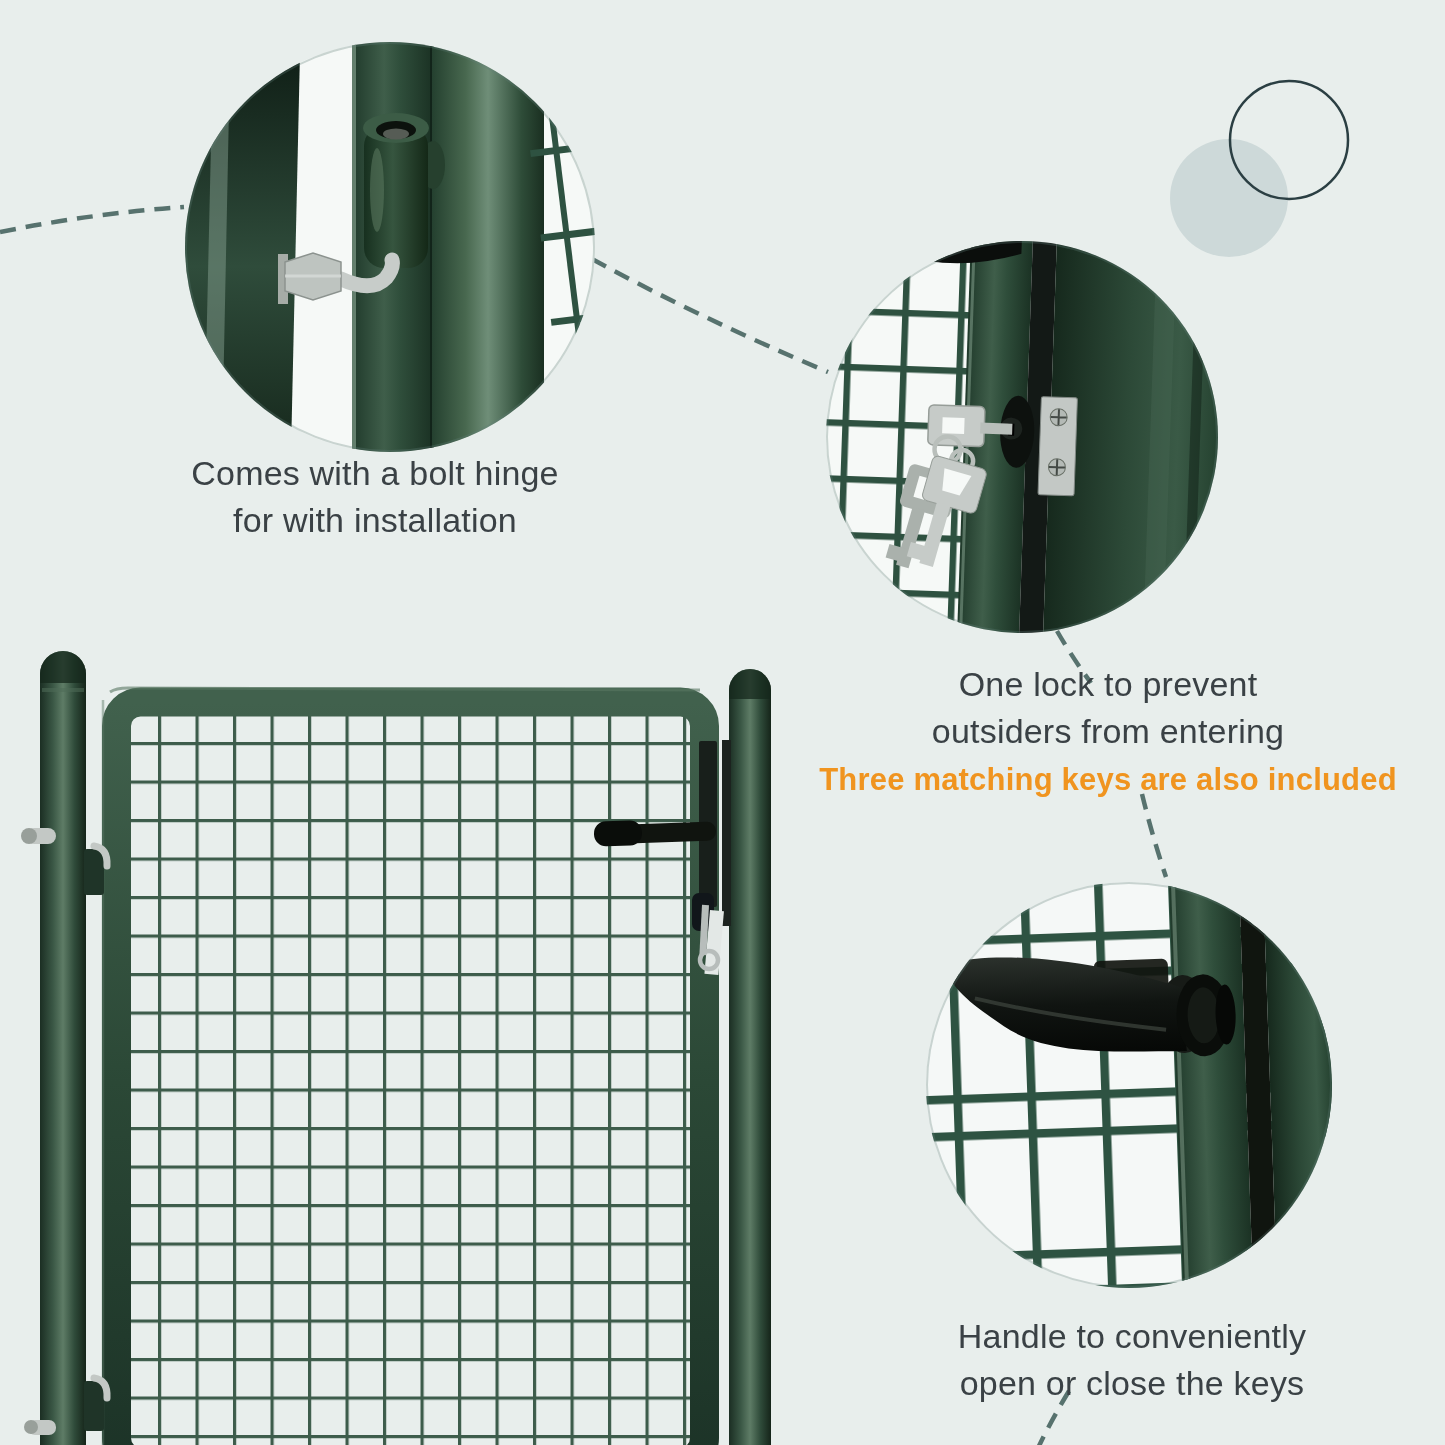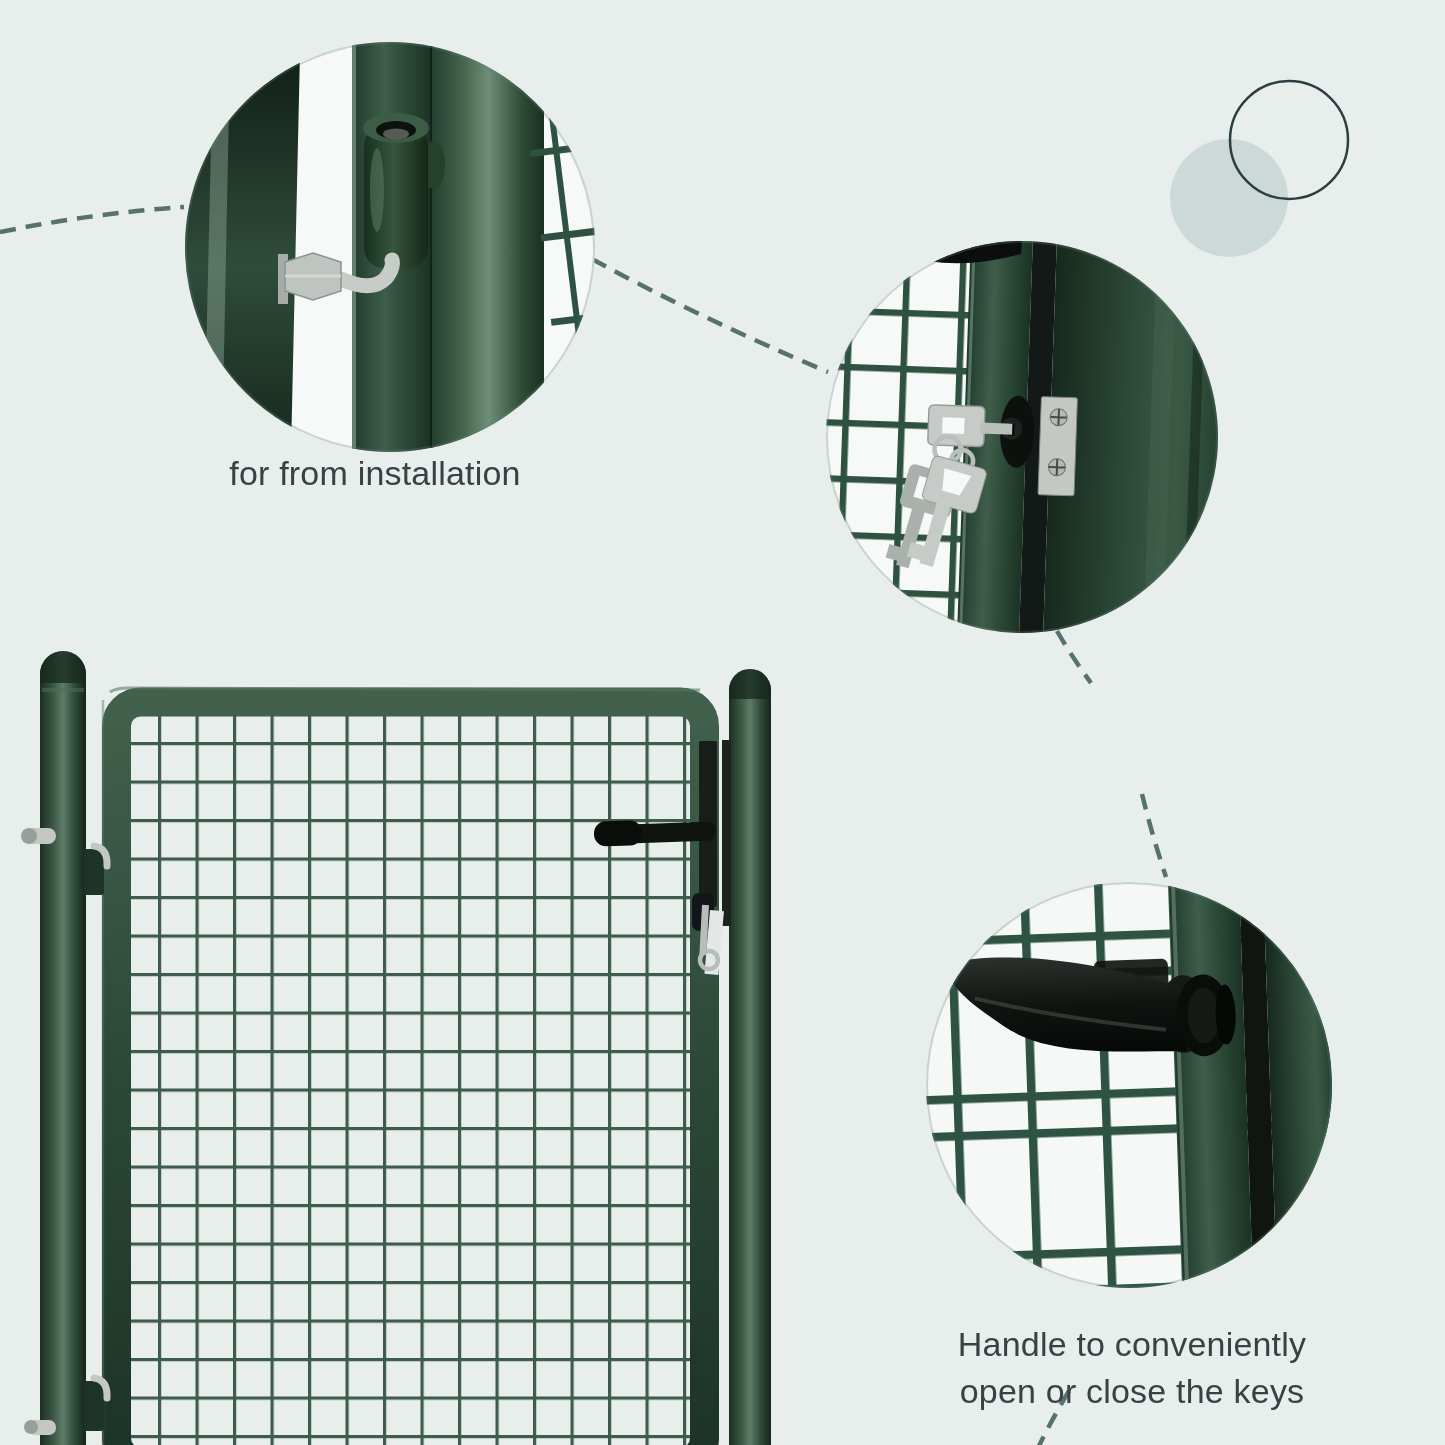--- a/index.html
+++ b/index.html
@@ -22,21 +22,21 @@
   .caption .hl{
     display:block;
     margin-top:5px;
     font-size:31px;
     line-height:40px;
     font-weight:700;
     color:#f0941f;
   }
   #caption-hinge{left:75px;top:450px;width:600px;}
   #caption-lock{left:783px;top:661px;width:650px;}
-  #caption-handle{left:882px;top:1313px;width:500px;margin-top:8px;}
+  #caption-handle{left:882px;top:1313px;width:500px;}
 </style>
 </head>
 <body>
 
 <div class="canvas">
   <svg class="scene" width="1445" height="1445" viewBox="0 0 1445 1445">
     <defs>
       <linearGradient id="gPost" x1="0" y1="0" x2="1" y2="0">
         <stop offset="0" stop-color="#1b2e23"></stop>
           <stop offset="0.28" stop-color="#3a5745"></stop>
@@ -258,21 +258,27 @@
           <ellipse cx="1206" cy="1018" rx="27" ry="41" fill="#0a0d0a"></ellipse>
           <ellipse cx="1206" cy="1018" rx="16" ry="28" fill="#151a15"></ellipse>
           <ellipse cx="1228" cy="1018" rx="10" ry="30" fill="#060806"></ellipse>
         </g>
       </g>
     </g>
     <circle cx="1129" cy="1085" r="202" fill="none" stroke="#5f7f77" stroke-width="2" opacity="0.3"></circle>
   </svg>
 
   <div class="caption" id="caption-hinge">
-    <div>for from installation</div>
+    <div>Comes with a bolt hinge</div>
+    <div>for with installation</div>
   </div>
 
+  <div class="caption" id="caption-lock">
+    <div>One lock to prevent</div>
+    <div>outsiders from entering</div>
+    <span class="hl">Three matching keys are also included</span>
+  </div>
 
   <div class="caption" id="caption-handle">
     <div>Handle to conveniently</div>
     <div>open or close the keys</div>
   </div>
 </div>
 
 </body></html>

